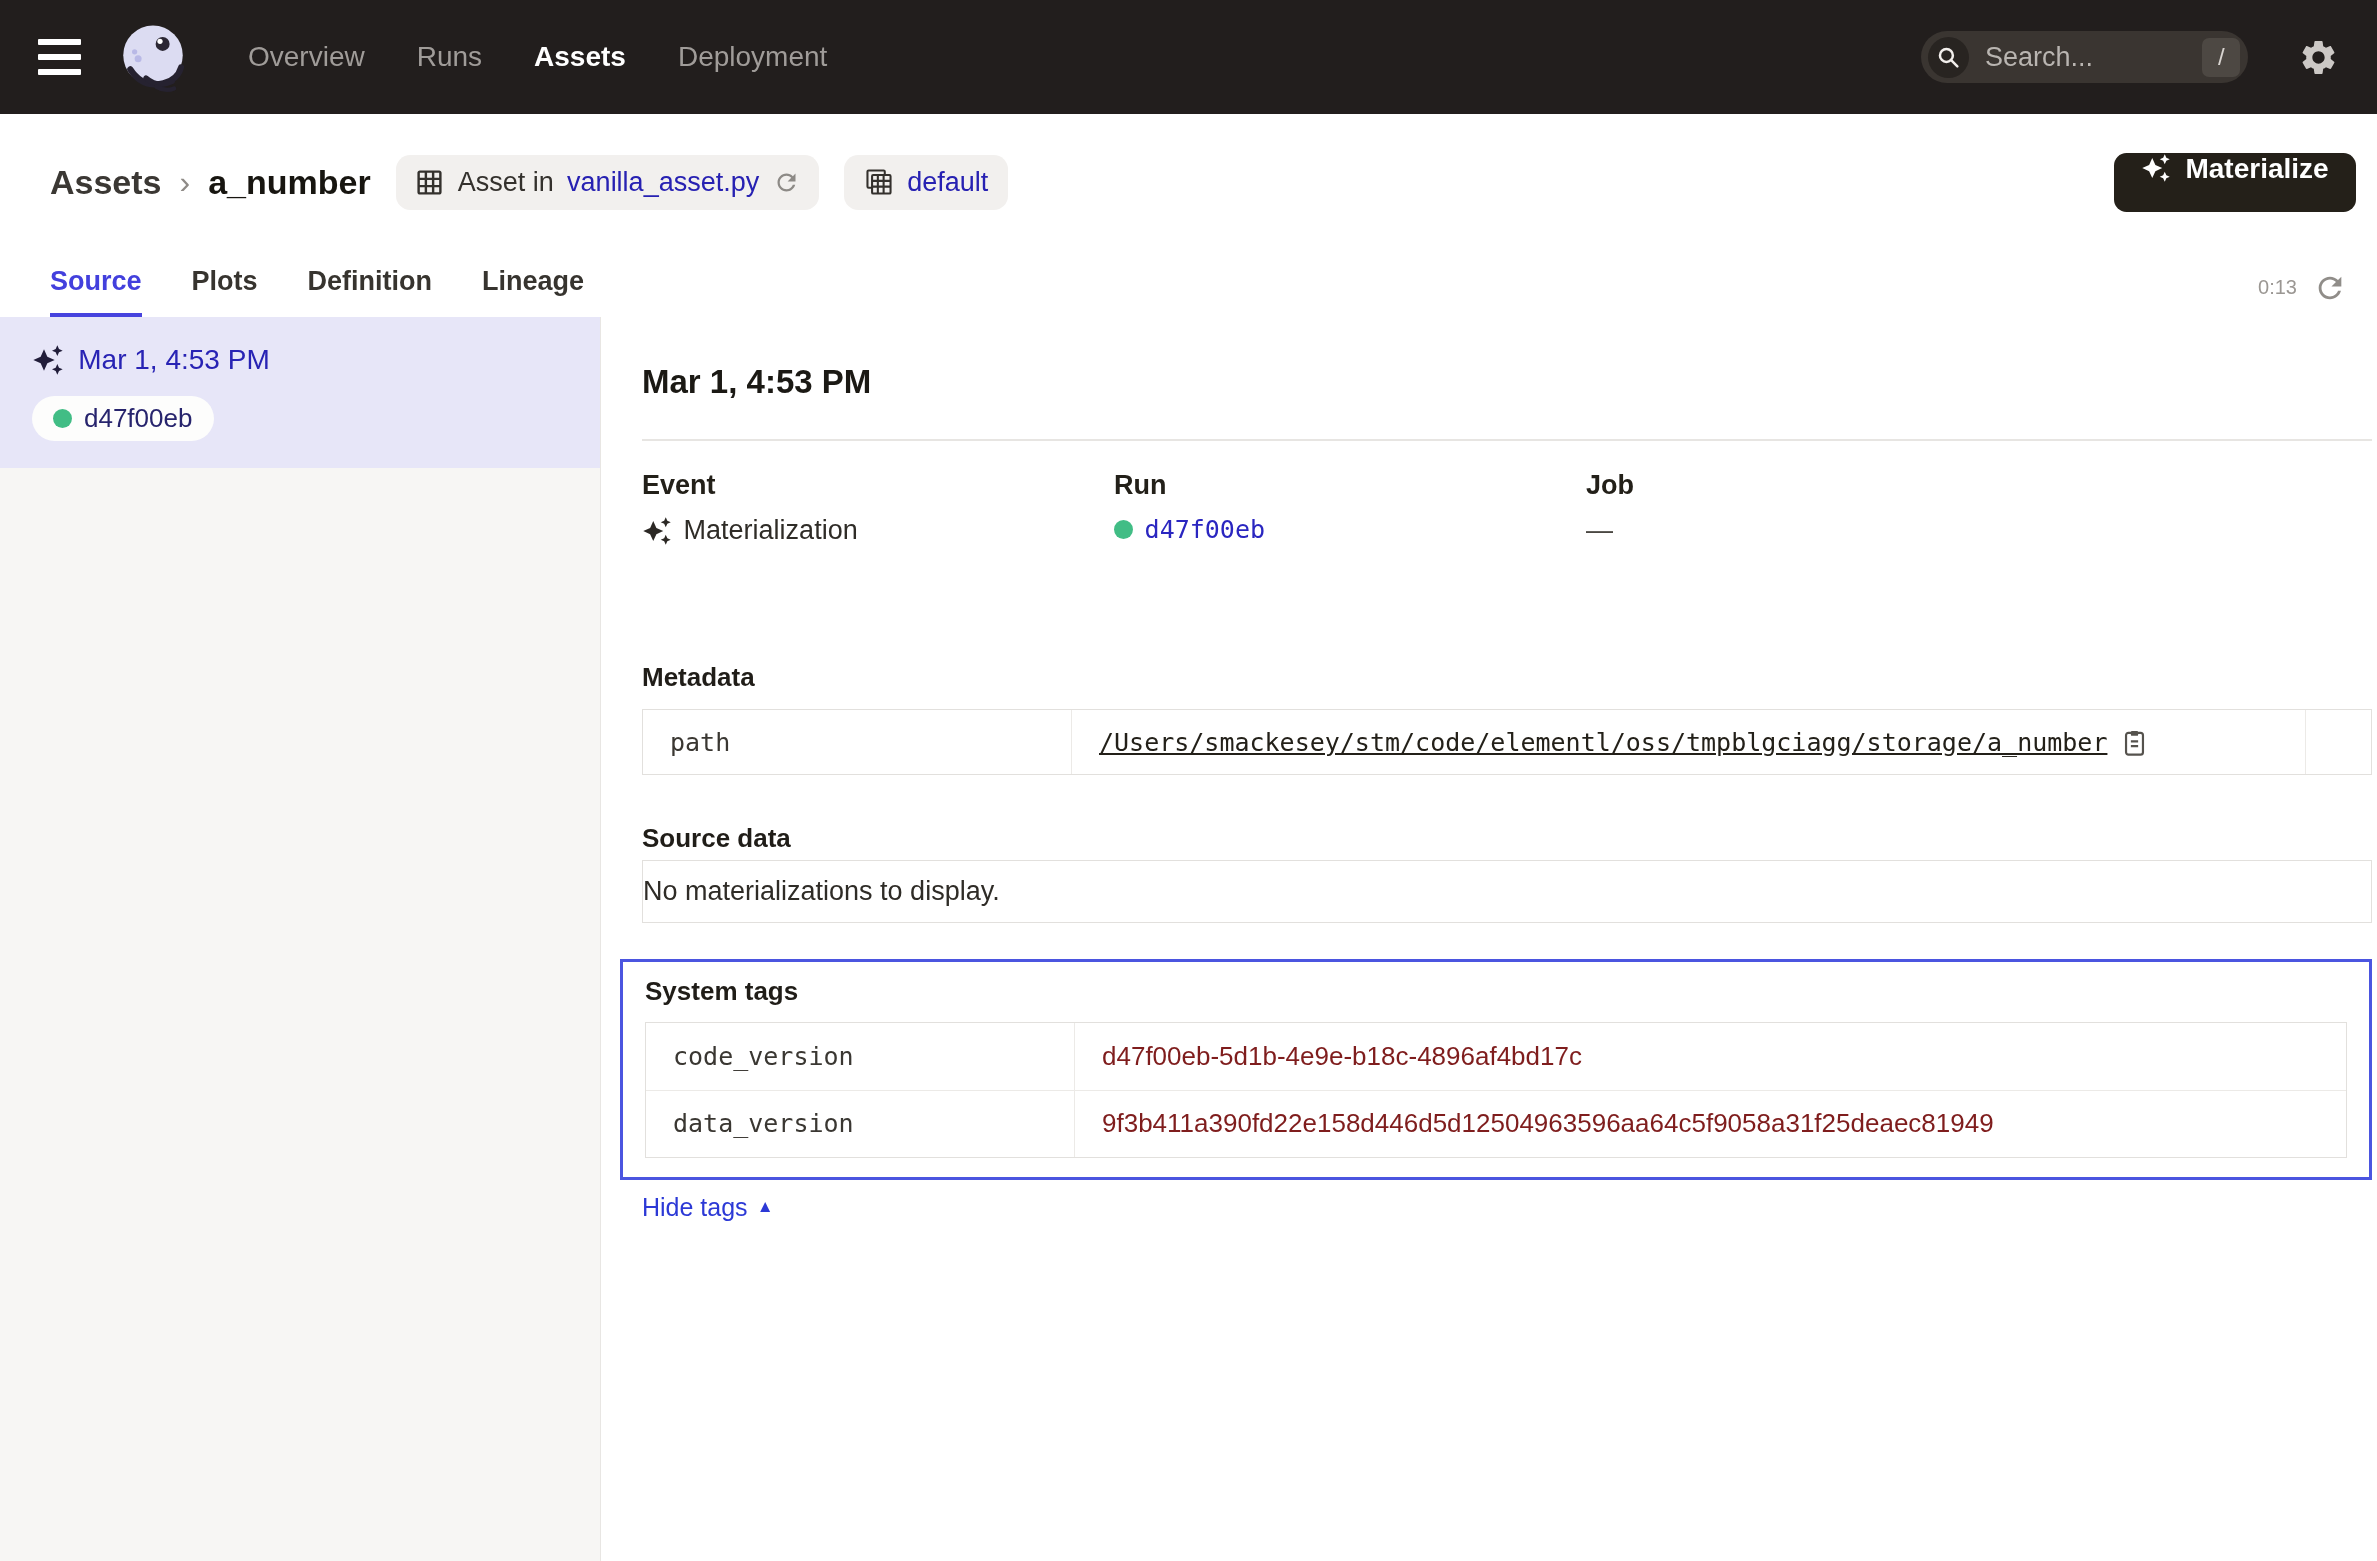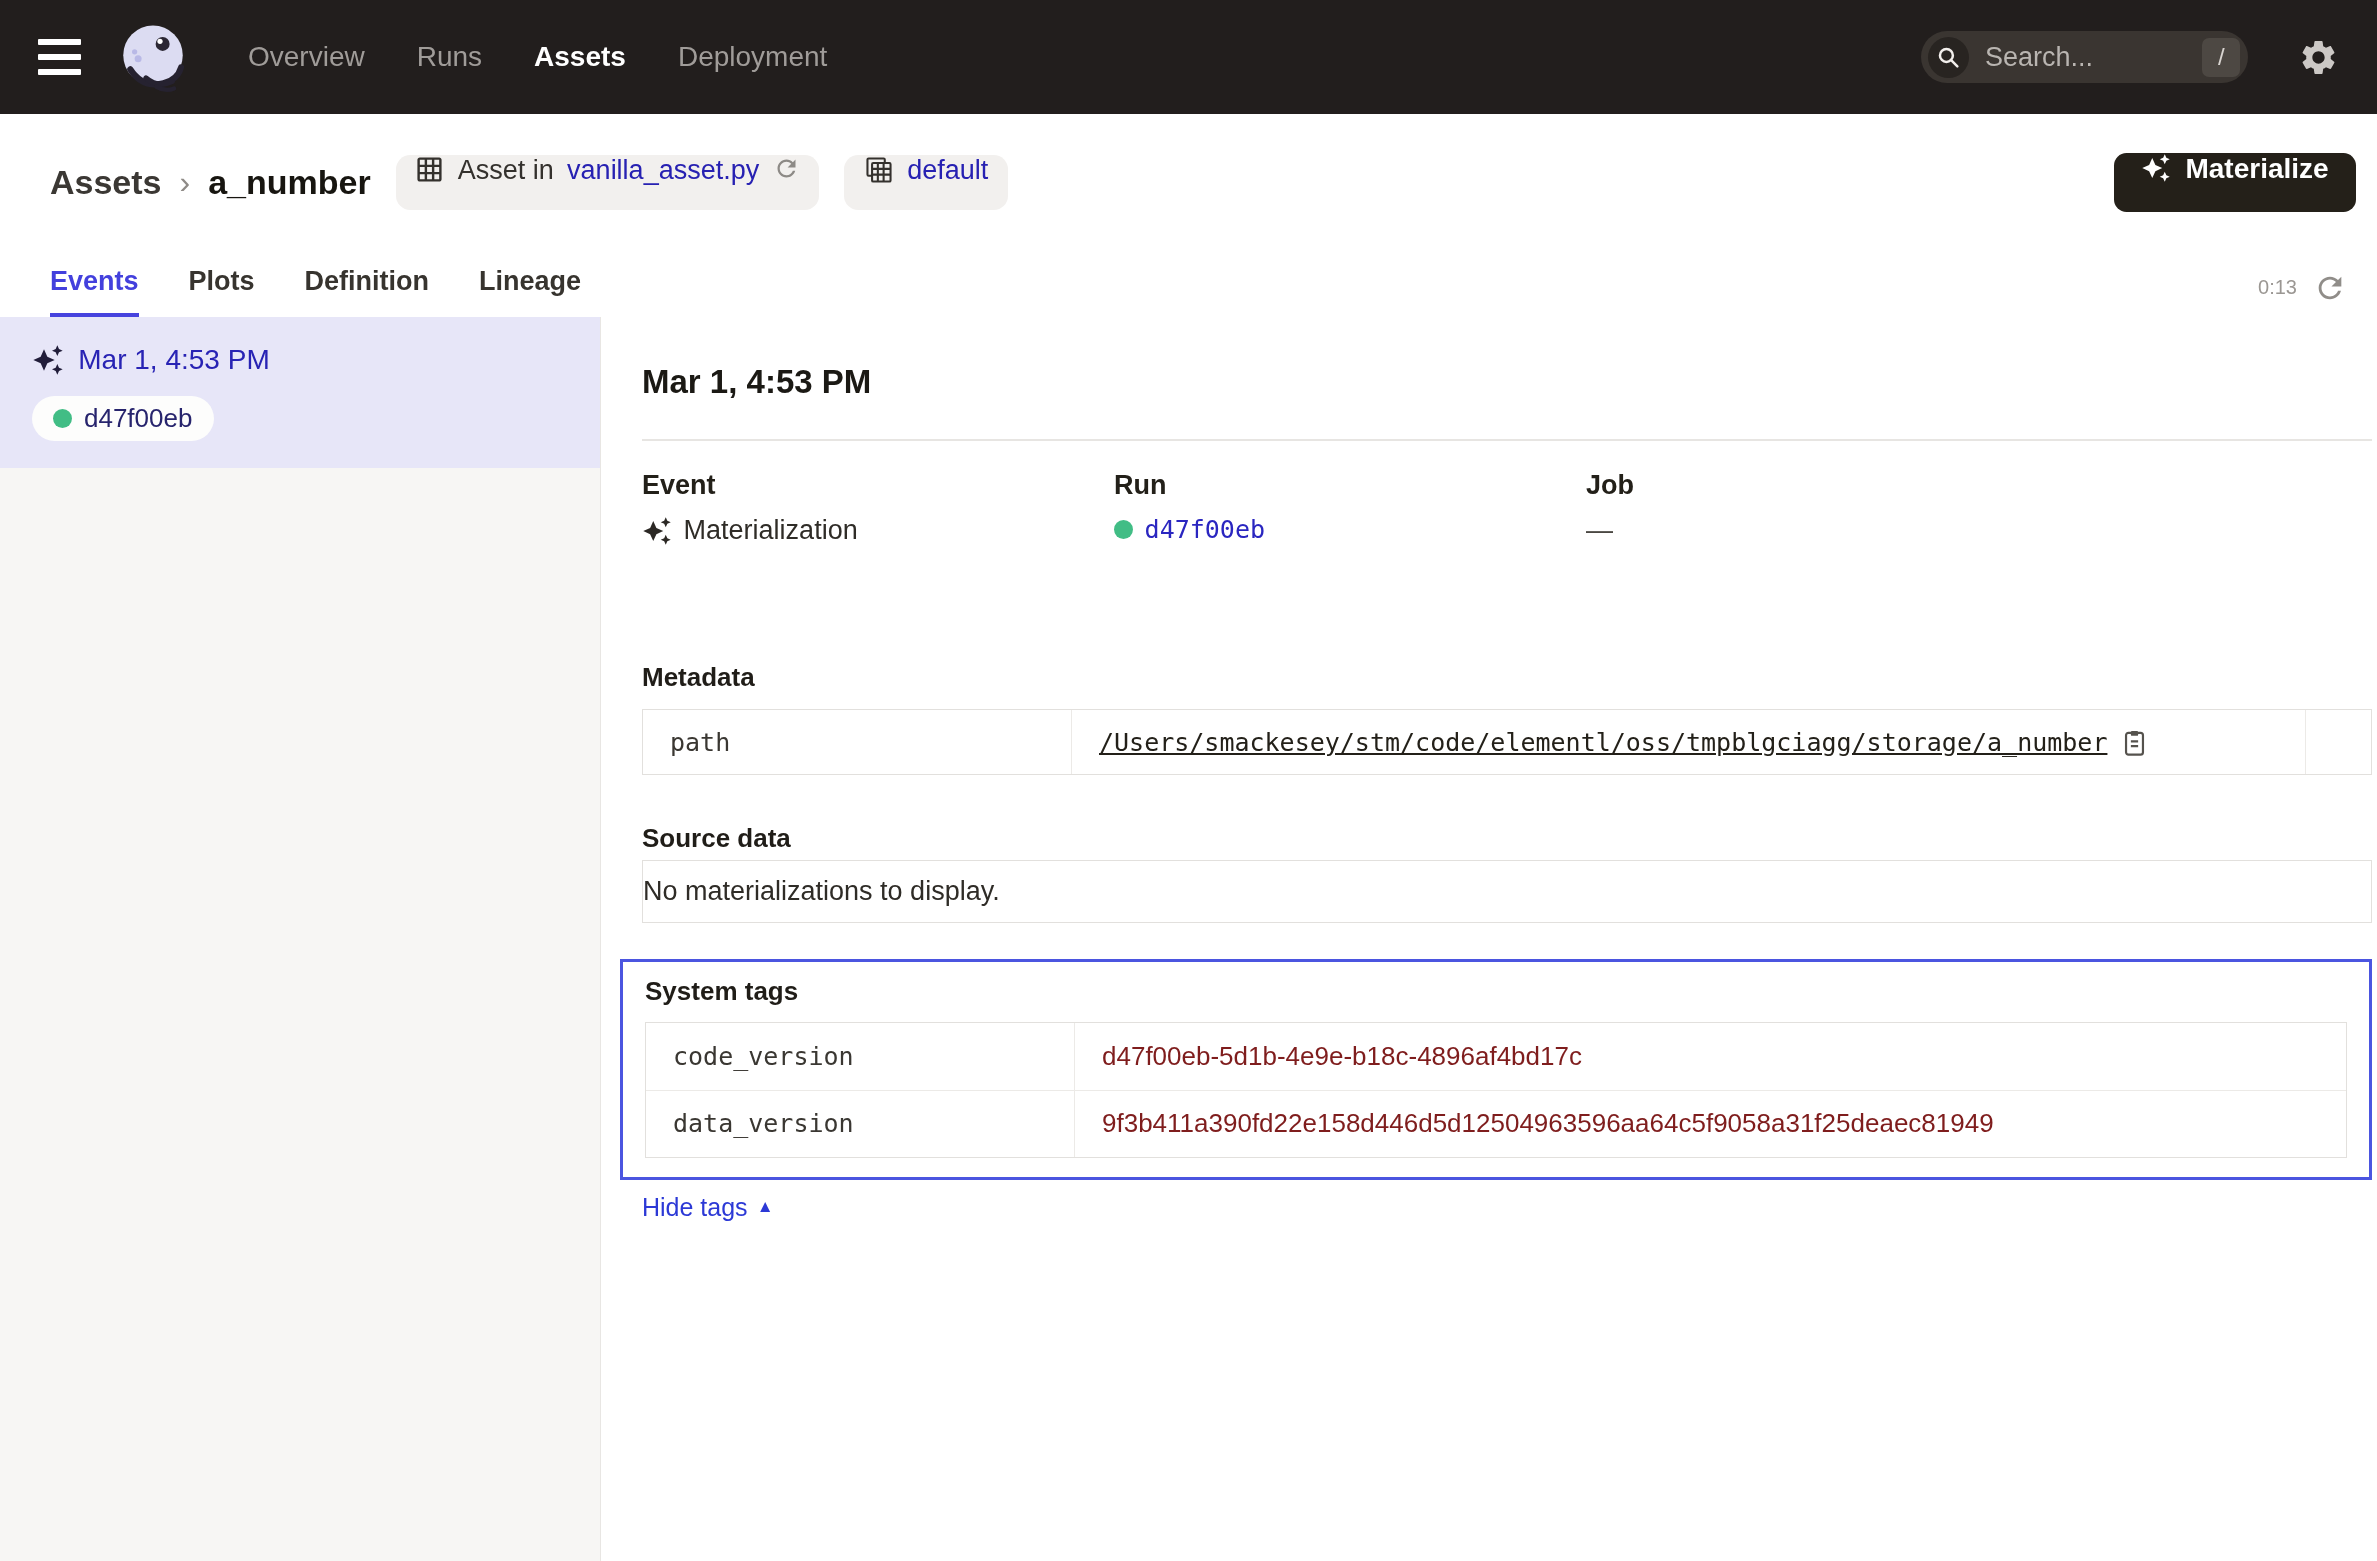--- a/index.html
+++ b/index.html
@@ -47,21 +47,21 @@
     height:136px; background:#ffffff;
     display:flex; align-items:center;
     padding:0 21.4px 0 50px;
   }
   .crumb { font-size:34px; }
   .crumb-root { color:#3b3834; font-weight:600; cursor:pointer; }
   .crumb-sep { color:#8f8b87; font-size:32px; margin:0 18px; }
   .crumb-leaf { color:#171510; font-weight:700; }
   .badge {
     height:55px; border-radius:14.3px; background:#f2f0ee;
-    display:inline-flex; align-items:flex-start; gap:13.4px; padding:0 19.6px;
+    display:inline-flex; align-items:center; gap:13.4px; padding:0 19.6px;
     font-size:27px; color:#34312d; margin-left:25px; white-space:nowrap;
   }
   .badge .linky { color:#2721b2; cursor:pointer; }
   .materialize-btn {
     margin-left:auto; height:59px; border-radius:12.5px; background:#242019;
     color:#ffffff; font-size:28px; font-weight:600; border:none; cursor:pointer;
     display:inline-flex; gap:14.3px; padding:0 27px;
     font-family:"Liberation Sans", sans-serif;
   }
 
@@ -215,21 +215,21 @@
   <button class="materialize-btn">
     <svg width="30" height="30" viewBox="0 0 24 24" fill="#ffffff">
         <path d="M19 9l1.25-2.75L23 5l-2.75-1.25L19 1l-1.25 2.75L15 5l2.75 1.25L19 9zm-7.5.5L9 4 6.5 9.5 1 12l5.5 2.5L9 20l2.5-5.5L17 12l-5.5-2.5zM19 15l-1.25 2.75L15 19l2.75 1.25L19 23l1.25-2.75L23 19l-2.75-1.25L19 15z"></path>
       </svg>
     <span>Materialize</span>
   </button>
 </div>
 
 <div class="tabsrow">
   <div class="tabs">
-    <span class="tab active">Events</span>
+    <span class="tab active">Source</span>
     <span class="tab">Plots</span>
     <span class="tab">Definition</span>
     <span class="tab">Lineage</span>
   </div>
   <div class="tabsrow-right">
     <span class="timer">0:13</span>
     <svg width="34" height="34" viewBox="0 0 24 24" fill="#908d89">
         <path d="M17.65 6.35C16.2 4.9 14.21 4 12 4c-4.42 0-7.99 3.58-7.99 8s3.57 8 7.99 8c3.73 0 6.84-2.55 7.73-6h-2.08c-.82 2.33-3.04 4-5.65 4-3.31 0-6-2.69-6-6s2.69-6 6-6c1.66 0 3.14.69 4.22 1.78L13 11h7V4l-2.35 2.35z"></path>
       </svg>
   </div>

